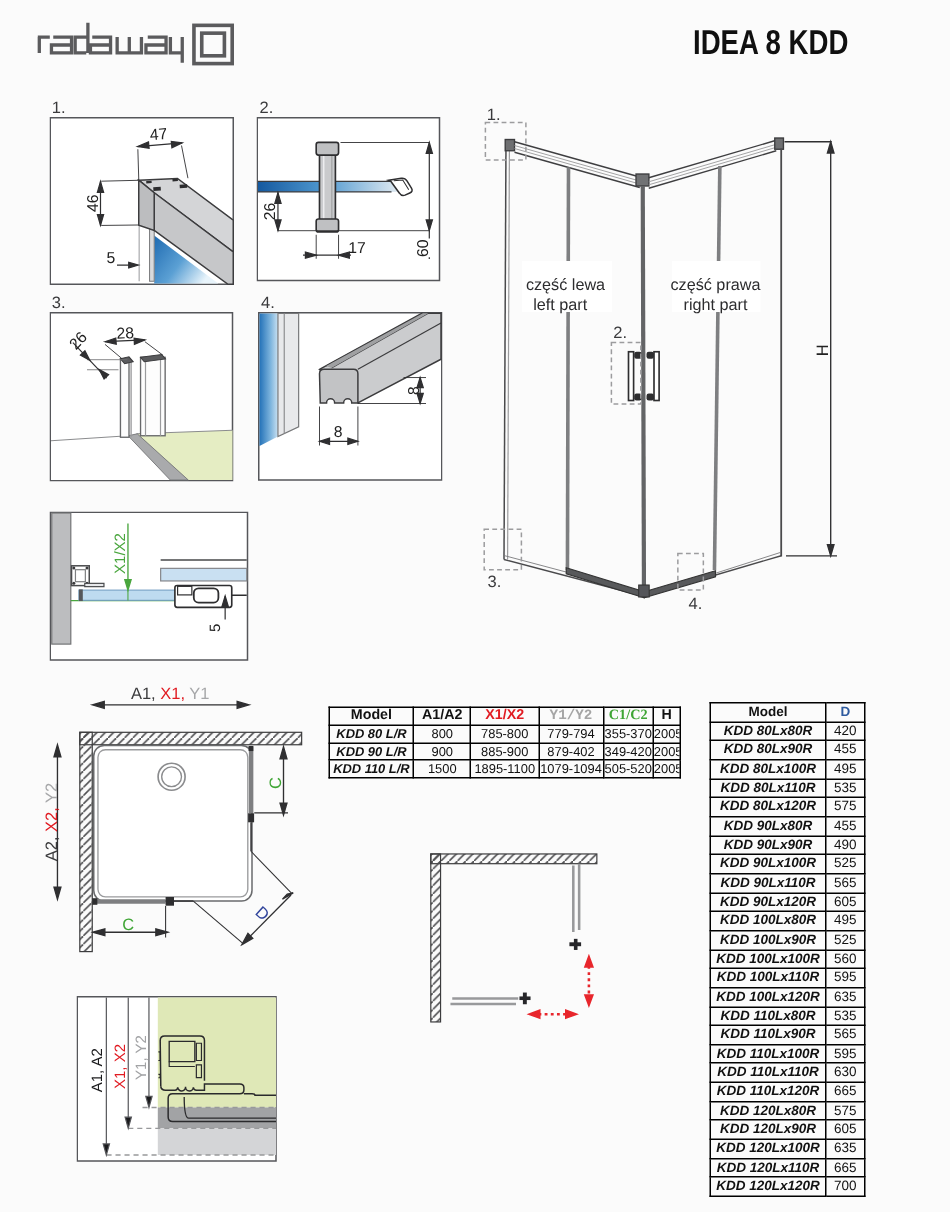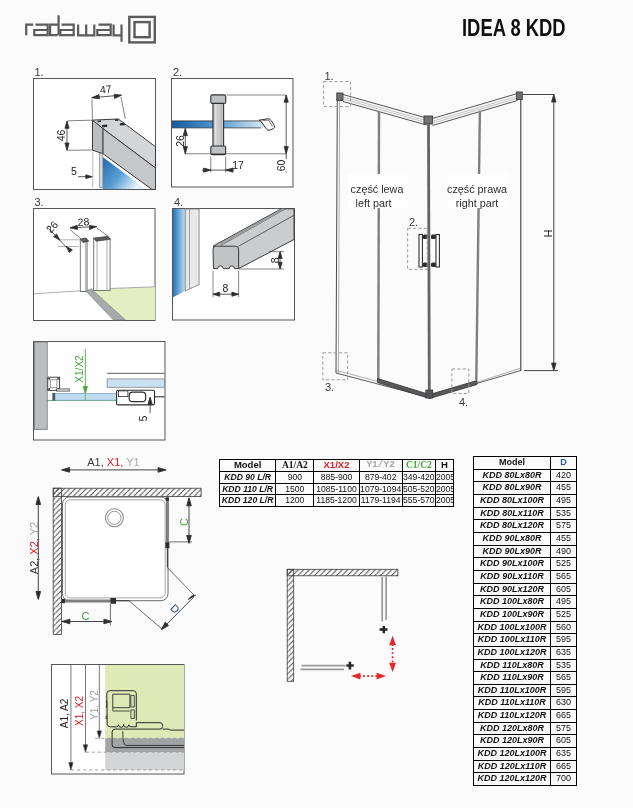--- a/index.html
+++ b/index.html
@@ -1,20 +1,20 @@
 <!DOCTYPE html>
 <html><head>
 <meta charset="utf-8">
 <style>
 html,body{margin:0;padding:0;}
 body{width:633px;height:808px;background:#fbfbfb;font-family:"Liberation Sans",sans-serif;position:relative;overflow:hidden;}
 .abs{position:absolute;}
 .num{position:absolute;font-size:11px;color:#3a3a3c;}
 svg{display:block;}
-table{border-collapse:collapse;font-family:"Liberation Sans",sans-serif;table-layout:fixed;}
+table{border-collapse:collapse;font-family:"Liberation Sans",sans-serif;table-layout:fixed;margin-top:12px;}
 td{padding:0;text-align:center;white-space:nowrap;overflow:hidden;border:1px solid #000;}
 .t1 td{height:10.8px;line-height:10.8px;font-size:8.6px;}
 .t1 tr:first-child td{font-size:9.5px;}
 .t2 td{height:11.65px;line-height:11.65px;font-size:9px;}
 .mod{font-weight:bold;font-style:italic;}
 </style>
 </head>
 <body>
 
 <svg class="abs" style="left:22px;top:12px" width="140" height="32" viewBox="0 0 140 32">
@@ -542,48 +542,48 @@
 <g>
 <rect x="131.9" y="299" width="17" height="24.4" fill="none" stroke="#9c9c9e" stroke-width="1" stroke-dasharray="3.2 2.2"></rect>
 <text x="139" y="336" font-size="11" fill="#3a3a3c" font-family="Liberation Sans, sans-serif">4.</text>
 </g>
 </svg>
 
 <table class="abs t1" style="left:219px;top:459px;color:#111;width:235px;border:1.5px solid #000;">
 <tbody>
       <tr style="font-weight:bold;">
 <td style="width:55px;">Model</td>
-<td style="width:37px;font-family:Liberation Serif, serif;">A1/A2</td>
+<td style="width:37px;">A1/A2</td>
 <td style="width:44px;color:#e11b22;">X1/X2</td>
 <td style="width:42px;color:#a5a5a5;font-family:Liberation Mono, monospace;">Y1/Y2</td>
 <td style="width:32px;color:#3fa535;font-family:Liberation Serif, serif;">C1/C2</td>
 <td style="width:17px;">H</td>
 </tr>
+<tr>
+        <td class="mod">KDD 80 L/R</td>
+        <td>800</td>
+        <td>785-800</td>
+        <td>779-794</td>
+        <td>355-370</td>
+        <td>2005</td>
+      </tr>
 <tr>
         <td class="mod">KDD 90 L/R</td>
         <td>900</td>
         <td>885-900</td>
         <td>879-402</td>
         <td>349-420</td>
         <td>2005</td>
       </tr>
 <tr>
         <td class="mod">KDD 110 L/R</td>
         <td>1500</td>
-        <td>1085-1100</td>
+        <td>1895-1100</td>
         <td>1079-1094</td>
         <td>505-520</td>
-        <td>2005</td>
-      </tr>
-<tr>
-        <td class="mod">KDD 120 L/R</td>
-        <td>1200</td>
-        <td>1185-1200</td>
-        <td>1179-1194</td>
-        <td>555-570</td>
         <td>2005</td>
       </tr>
 </tbody>
   </table>
 
 <table class="abs t2" style="left:473px;top:456px;color:#111;width:101px;border:1.5px solid #000;">
 <tbody>
       <tr>
         <td style="width:76px;font-weight:bold;">Model</td>
         <td style="width:25px;font-weight:bold;color:#2f5b9f;">D</td>

